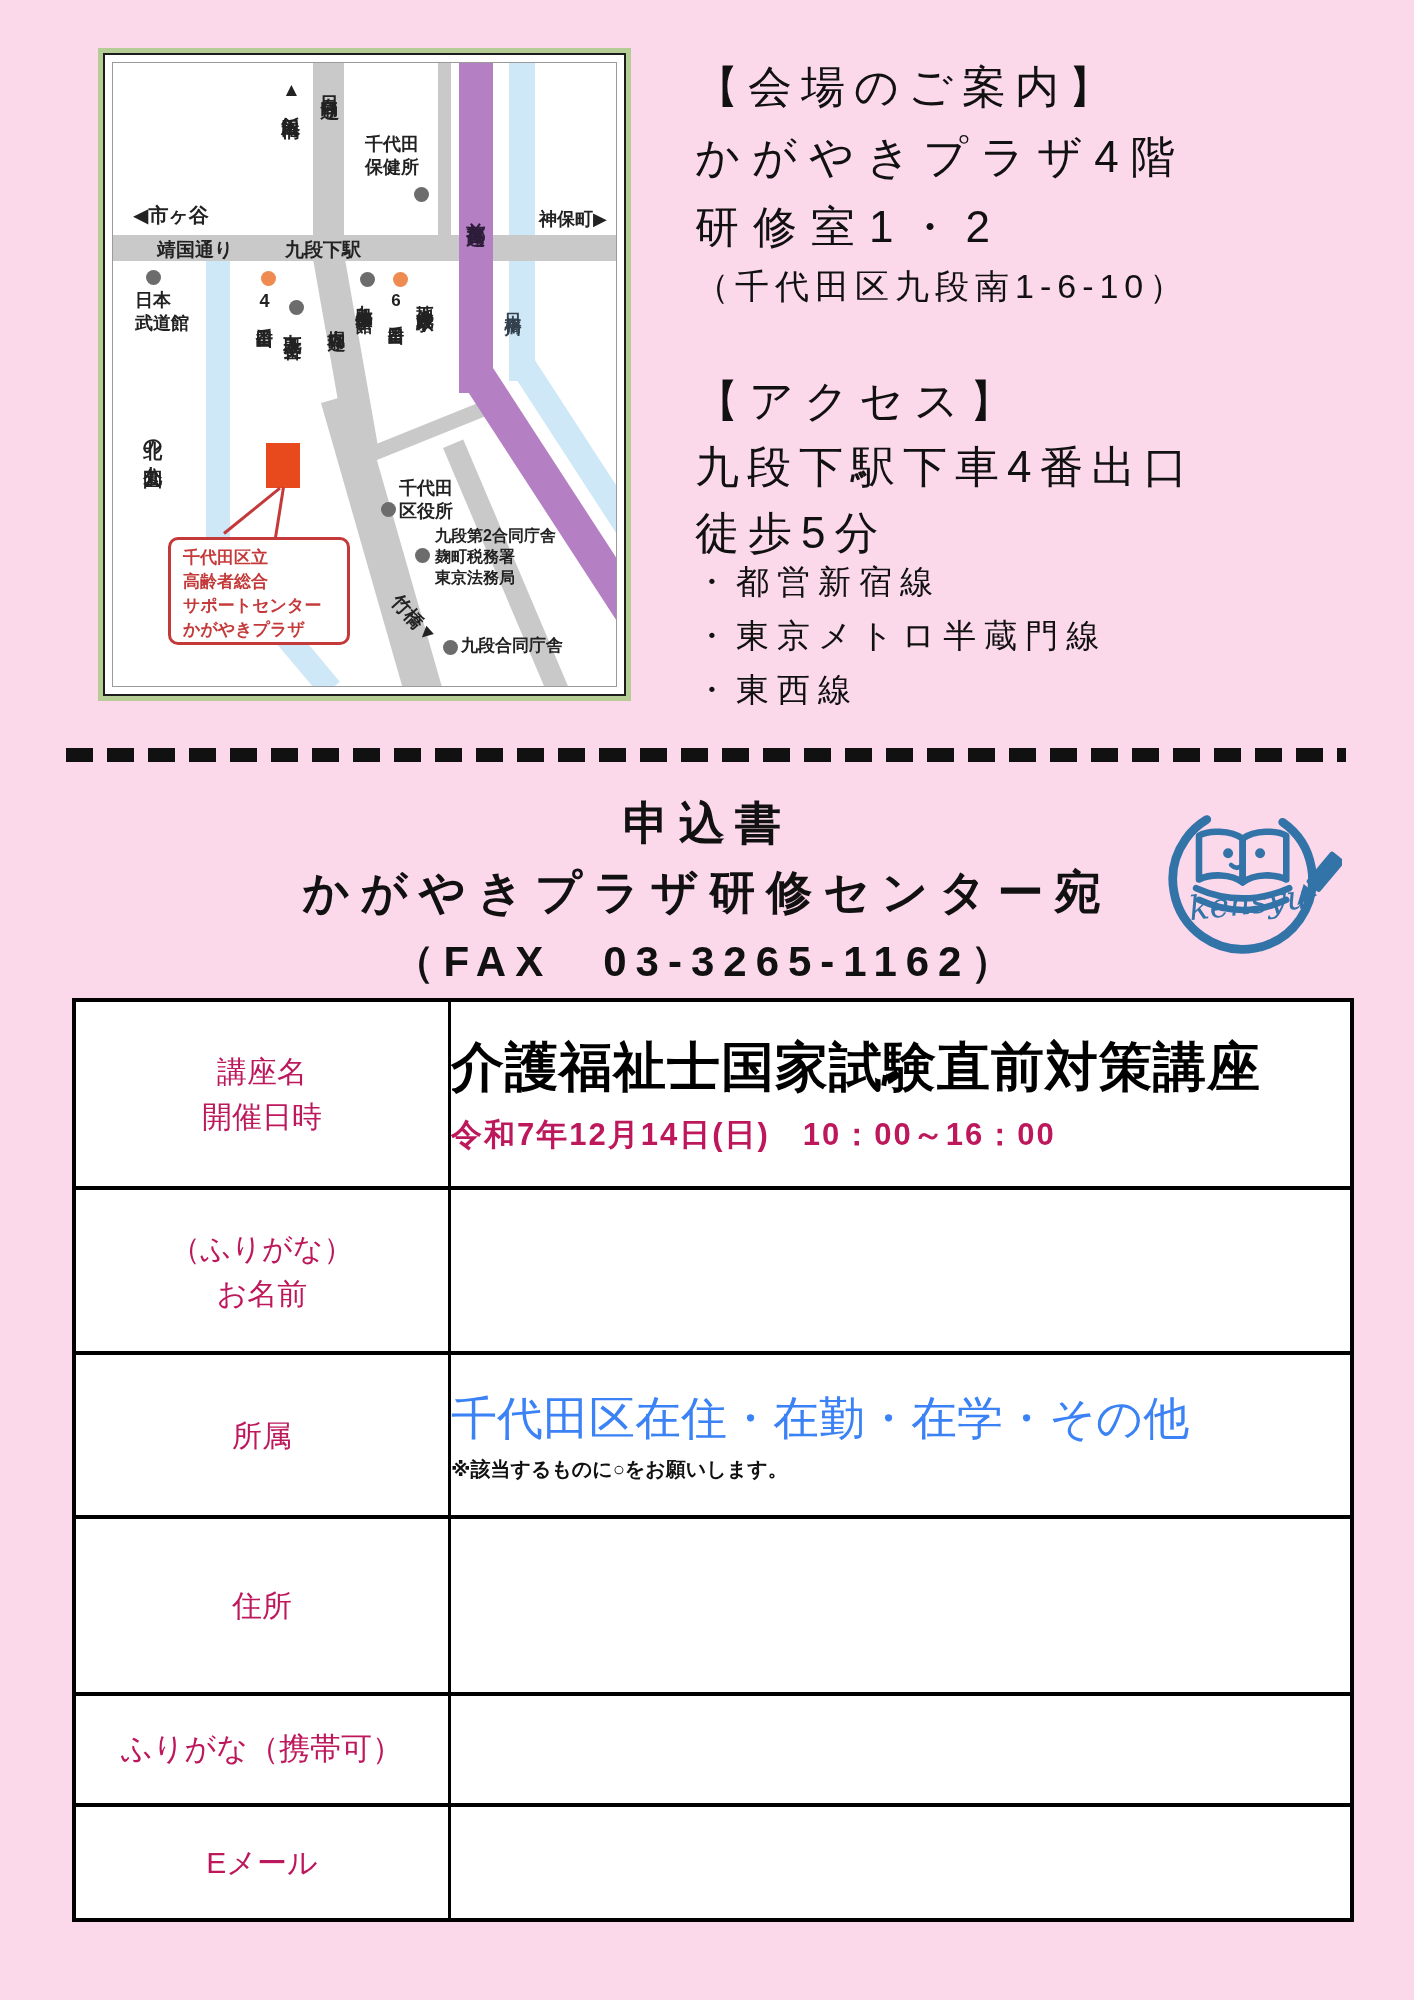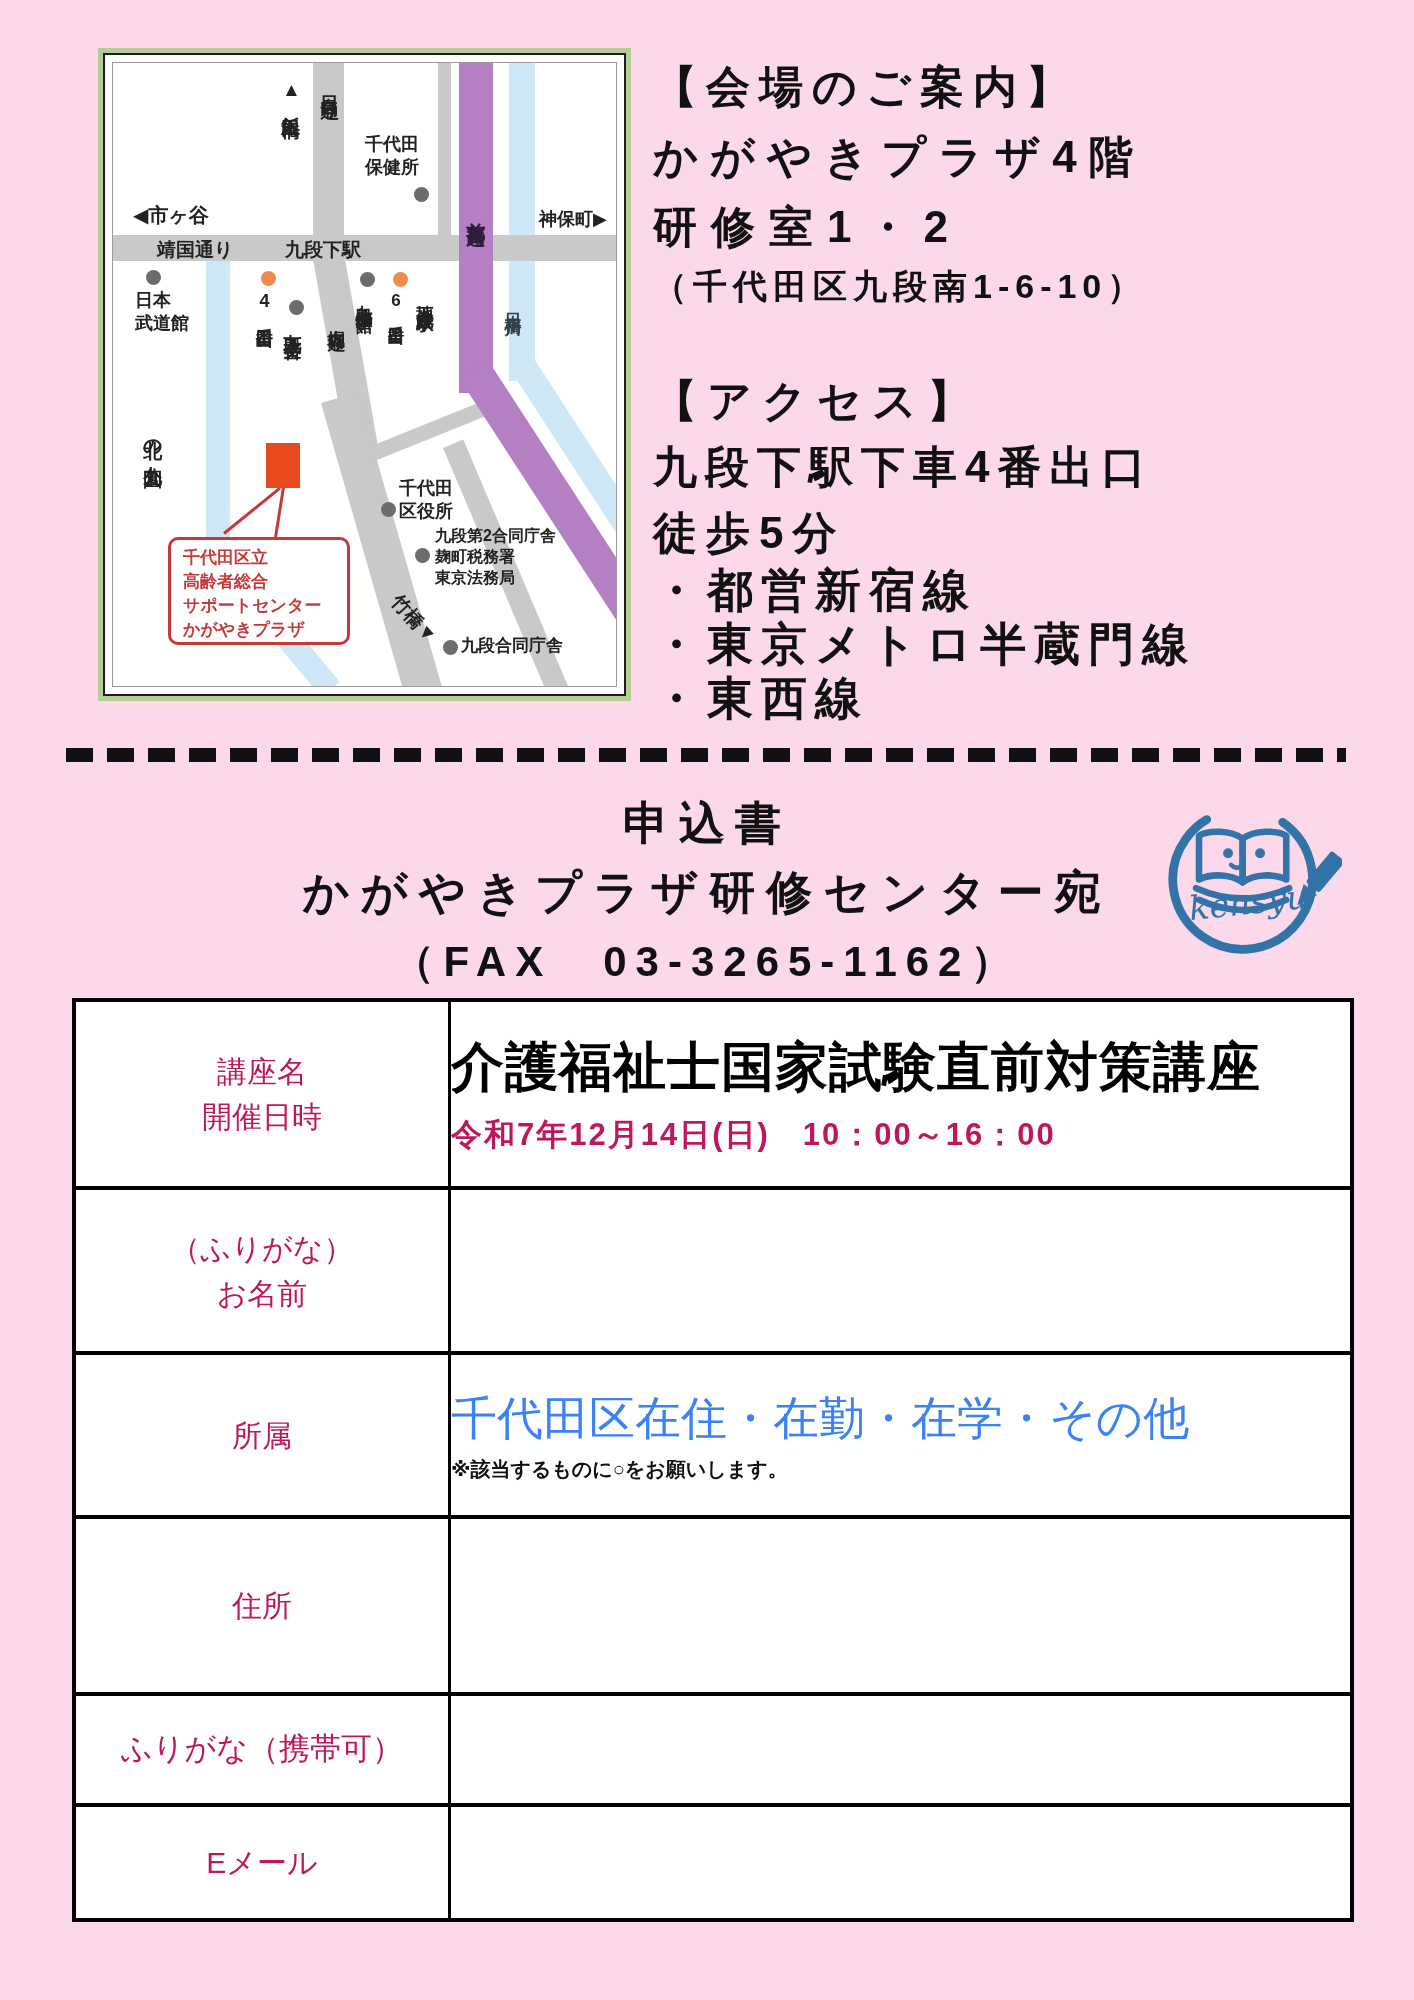--- a/index.html
+++ b/index.html
@@ -39,24 +39,24 @@
   .redline { position:absolute; z-index:5; width:3px; background:#c43a3a; transform-origin: top left; }
   #venue-square { left:153px; top:380px; width:34px; height:45px; background:#e84a1e; z-index:5; position:absolute; }
   #venue-callout {
     left:55px; top:474px; width:182px; height:108px;
     border:3px solid #c43a3a; border-radius:10px; background:#fff;
     color:#c43a3a; font-weight:bold; font-size:17px; line-height:24px;
     padding:6px 12px; z-index:6; position:absolute;
   }
 
   
-  .vh { position:absolute; left:653px; font-weight:700; color:#111; white-space:nowrap; }
+  .vh { position:absolute; left:695px; font-weight:400; color:#111; white-space:nowrap; }
   .vh.big { font-size:44px; }
   .vh.mid { font-size:34px; }
-  .vh.bullet { font-size:46px; }
+  .vh.bullet { font-size:33px; }
 
   
   #divider {
     left:66px; top:748px; width:1280px; height:14px;
     background: repeating-linear-gradient(90deg, #111 0 27px, rgba(0,0,0,0) 27px 41px);
   }
 
   
   .apph { position:absolute; left:0; width:1414px; text-align:center; font-weight:800; color:#111; }
 

